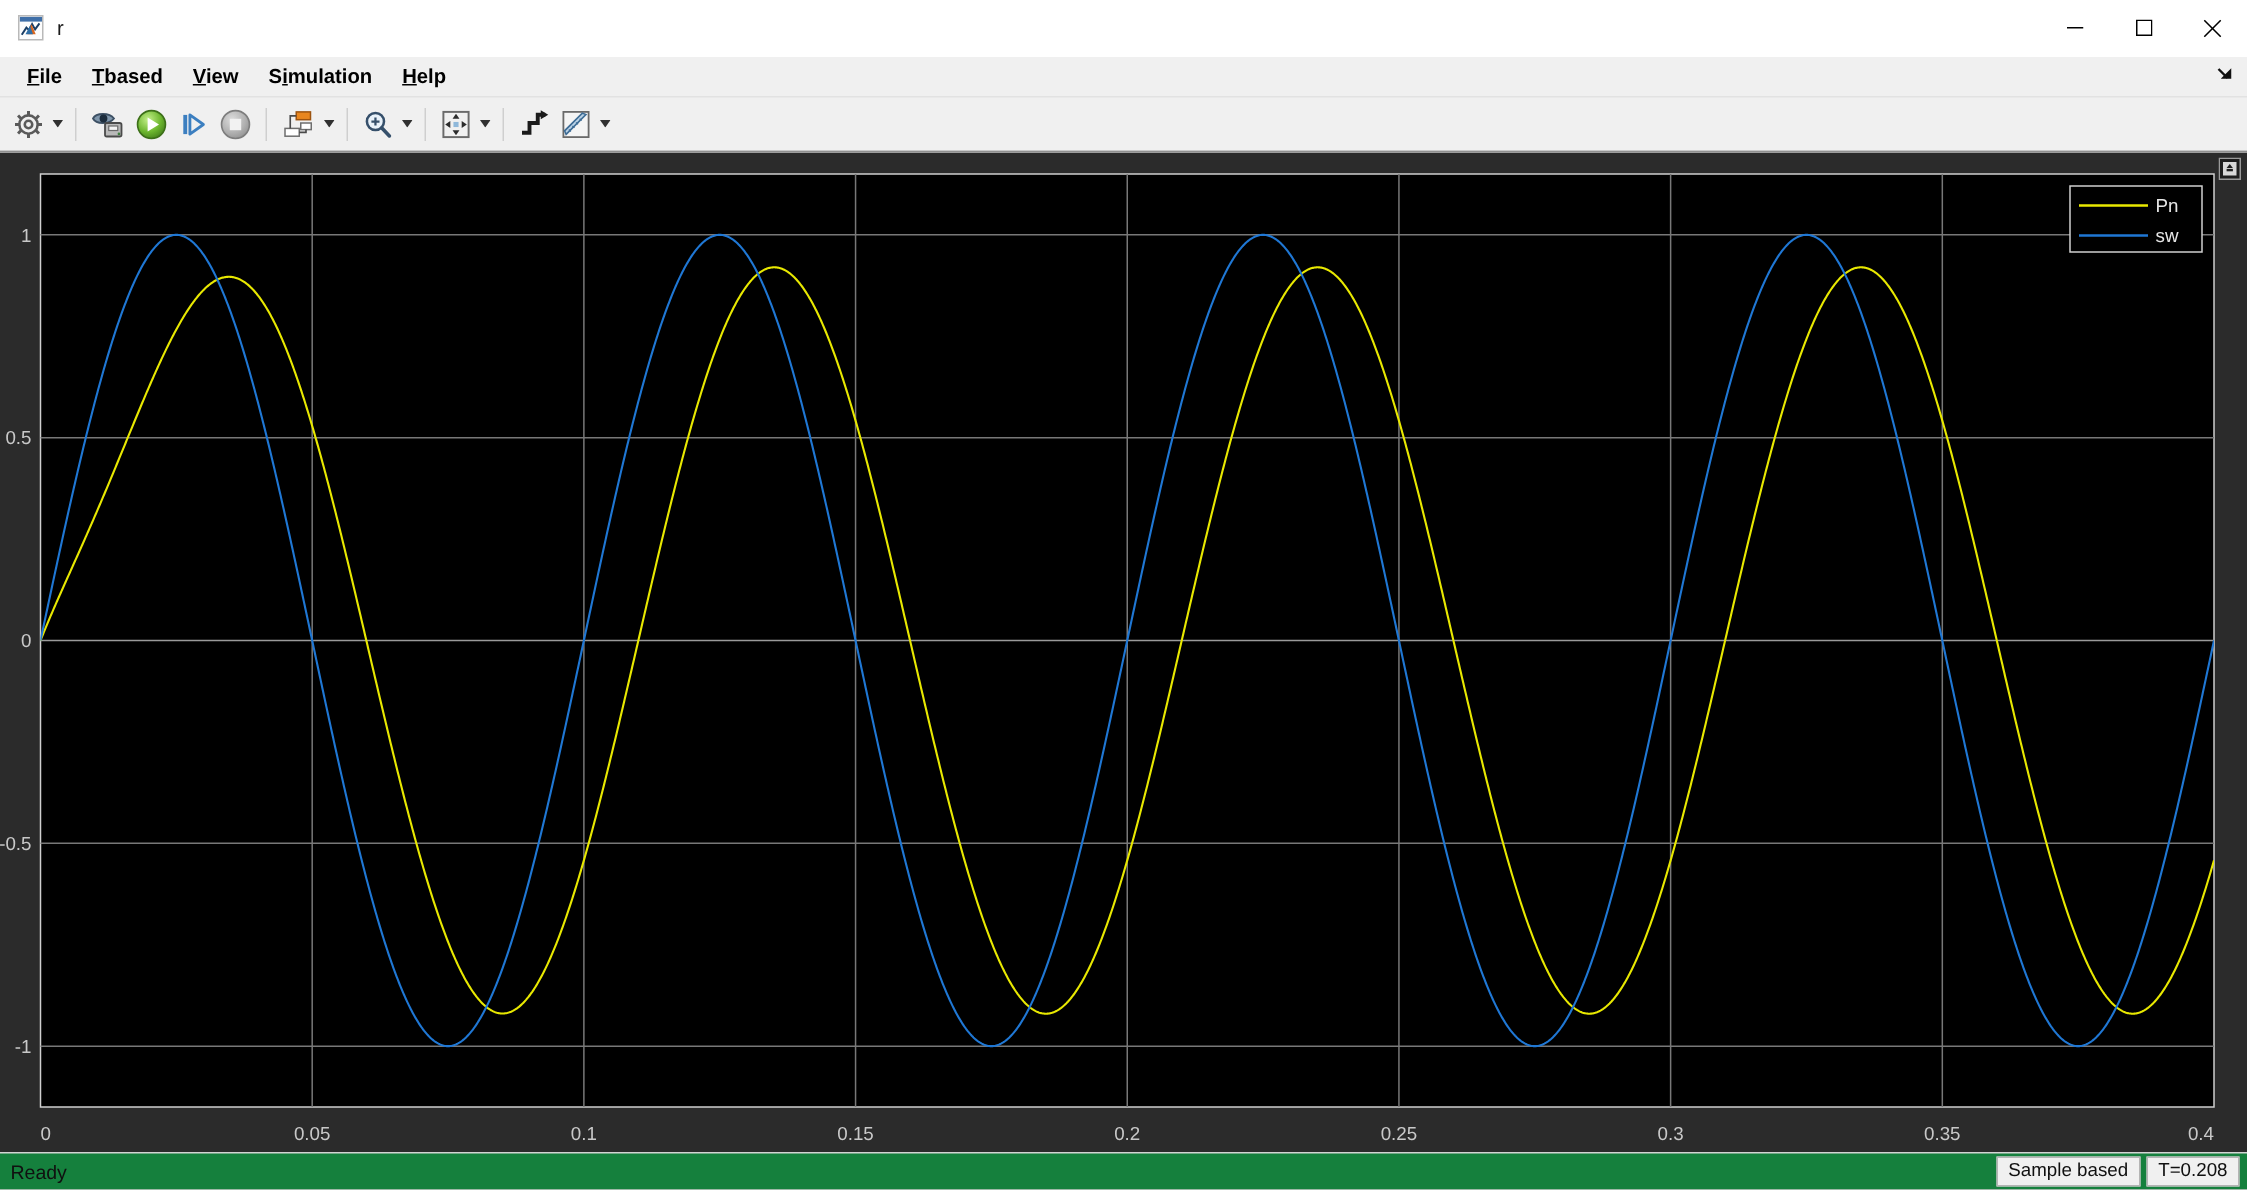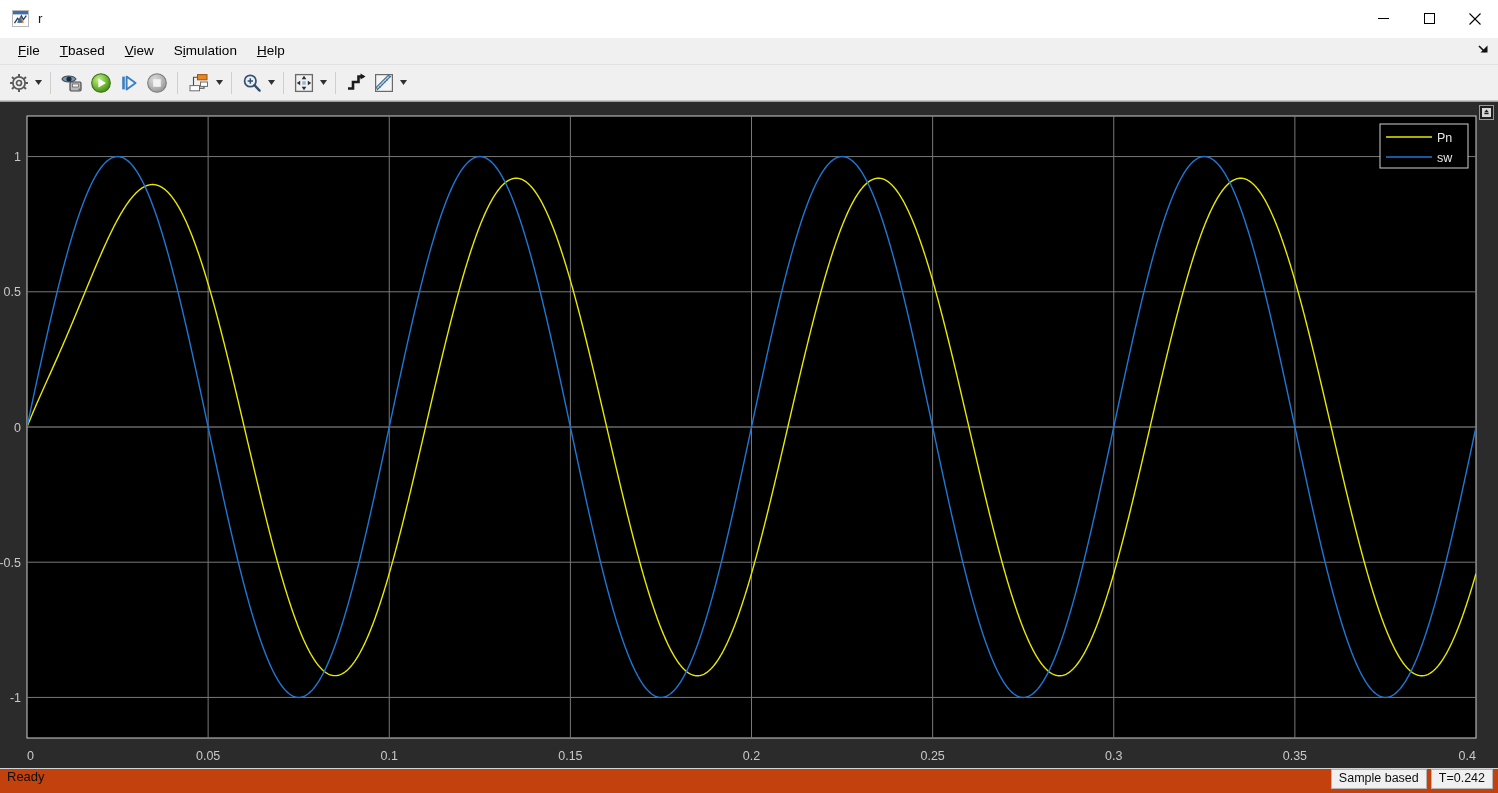--- a/index.html
+++ b/index.html
@@ -73,20 +73,21 @@
   
   .menubar {
     height: 26px;
     min-height: 26px;
     background: #f0f0f0;
     display: flex;
     align-items: center;
     padding-left: 8px;
     border-bottom: 1px solid #e2e2e2;
     position: relative;
+    font-weight: bold;
   }
   .menu-item {
     font-size: 13.5px;
     color: #000000;
     padding: 3px 10px 4px 10px;
     cursor: default;
     white-space: nowrap;
   }
   .menu-item u { text-decoration: underline; }
   .menu-collapse {
@@ -151,22 +152,23 @@
     right: 4px;
     top: 3px;
     width: 15px;
     height: 15px;
   }
 
   
   .statusbar {
     height: 24px;
     min-height: 24px;
-    background: #c2410c;
-    display: flex;
+    background: #15803d;
+    display: flex;
+    align-items: center;
     border-top: 1px solid #d4d4d4;
     position: relative;
   }
   .status-ready {
     font-size: 13px;
     color: #101010;
     margin-left: 7px;
   }
   .status-right {
     position: absolute;
@@ -443,17 +445,17 @@
         <path d="M7.5 4.4 L9.6 7.0 L5.4 7.0 Z" fill="#1e1e1e"></path>
         <rect x="5.4" y="7.6" width="4.2" height="1.6" fill="#1e1e1e"></rect>
       </svg>
     </div>
   </div>
 
   <div class="statusbar">
     <div class="status-ready">Ready</div>
     <div class="status-right">
       <div class="status-cell">Sample based</div>
-      <div class="status-cell">T=0.242</div>
+      <div class="status-cell">T=0.208</div>
     </div>
   </div>
 
 </div>
 
 </body></html>

